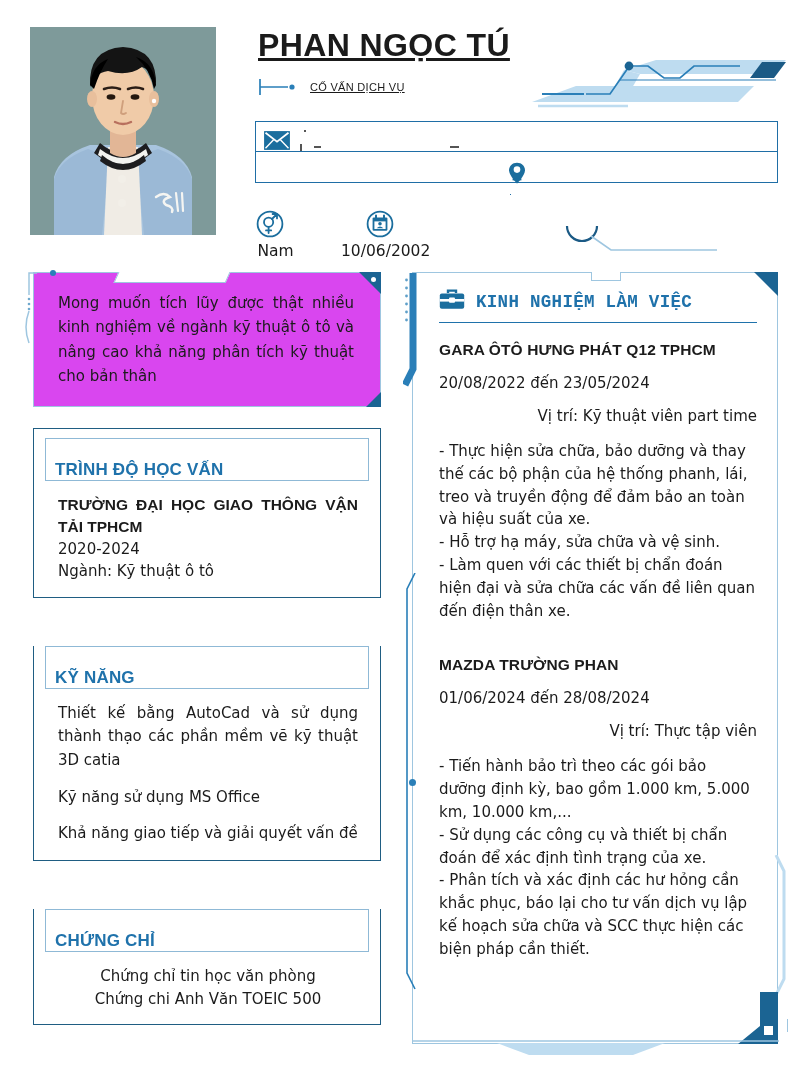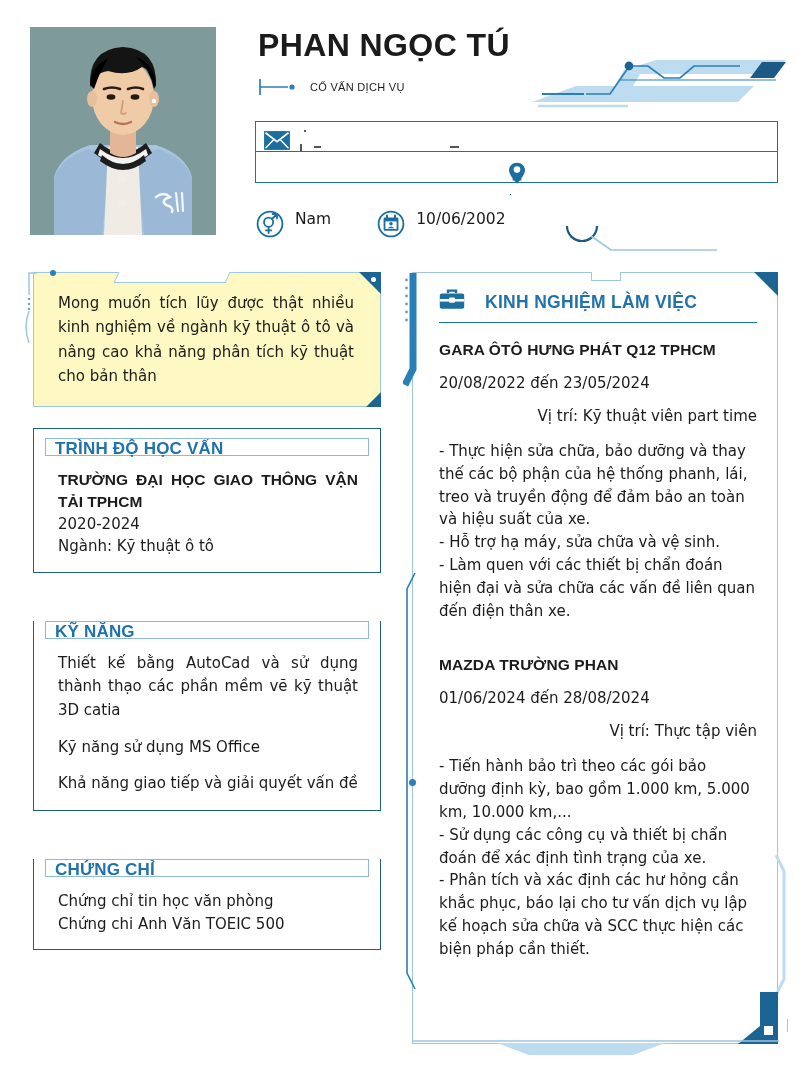--- a/index.html
+++ b/index.html
@@ -27,20 +27,21 @@
     width: 186px; height: 208px;
     overflow: hidden;
     background: #7e9a9a;
   }
   .photo-canvas { width: 100%; height: 100%; display: block; }
 
   .name-block {
     position: absolute;
     left: 258px; top: 28px;
     width: 520px;
+    text-decoration: underline;
   }
   .name {
     font-size: 32px;
     font-weight: 700;
     letter-spacing: 0.4px;
     color: #1b1b1b;
     line-height: 1.08;
     margin: 0;
     font-family: "Liberation Sans", "DejaVu Sans", sans-serif;
   }
@@ -113,21 +114,21 @@
   .redact-marks i:nth-child(2){ left: 2px;  top: 15px; width: 2px; height: 7px; }
   .redact-marks i:nth-child(3){ left: 16px; top: 17px; width: 7px; height: 2px; }
   .redact-marks i:nth-child(4){ left: 152px;top: 17px; width: 9px; height: 2px; }
 
   .meta-row {
     position: absolute;
     left: 256px; top: 210px;
     display: flex;
     align-items: center;
   }
-  .meta-item { display: flex; align-items: flex-start; margin-right: 46px; }
+  .meta-item { display: flex; align-items: center; margin-right: 46px; flex-direction: column; }
   .meta-item .ic-circle { margin-right: 11px; }
   .meta-text { font-size: 15.5px; color: #1b1b1b; }
 
   .bottom-deco {
     position: absolute;
     left: 545px; top: 222px;
     width: 240px; height: 40px;
     pointer-events: none;
   }
 
@@ -139,21 +140,21 @@
     display: flex;
   }
   .col-left  { width: 400px; padding: 0 0 0 33px; }
   .col-right { width: 400px; padding: 0 22px 0 12px; }
 
   
   .summary-card {
     position: relative;
     width: 348px;
     border: 1.3px solid #9ec6e0;
-    background: #fef9c3;
+    background: #d946ef;
     padding: 18px 26px 18px 24px;
     min-height: 124px;
   }
   .summary-text {
     font-size: 15px;
     line-height: 1.62;
     text-align: justify;
     color: #1b1b1b;
   }
   .sum-corner-tr {
@@ -201,23 +202,23 @@
     border: 1.3px solid #1f5d82;
     border-top: 0;
     background: #fff;
     padding: 0 0 14px 0;
     margin-top: 48px;
   }
   .section.first { border-top: 1.3px solid #1f5d82; margin-top: 21px; }
   .sec-head {
     margin: 9px 11px 0 11px;
     border: 1.2px solid #8fb9d6;
-    height: 18px;
+    height: 43px;
     display: flex;
-    align-items: flex-start;
+    align-items: flex-end;
     padding-left: 9px;
   }
   .sec-head-title {
     font-size: 17px;
     font-weight: 700;
     color: #1f72ab;
     letter-spacing: .2px;
     font-family: "Liberation Sans", "DejaVu Sans", sans-serif;
   }
   .sec-body { padding: 13px 22px 0 24px; }
@@ -233,21 +234,21 @@
   .edu-line { font-size: 15px; line-height: 1.48; color: #1b1b1b; }
 
   .skill-item {
     font-size: 15px;
     line-height: 1.58;
     text-align: justify;
     color: #1b1b1b;
     margin-bottom: 13px;
   }
   .skill-item:last-child { margin-bottom: 0; }
-  .cert-line { font-size: 15px; line-height: 1.5; color: #1b1b1b; }
+  .cert-line { font-size: 15px; line-height: 1.5; color: #1b1b1b; text-align: center; }
 
   
   .exp-card {
     position: relative;
     width: 366px;
     border: 1.3px solid #9ec6e0;
     background: #fff;
     padding: 14px 20px 26px 26px;
     min-height: 772px;
   }
@@ -256,22 +257,22 @@
     align-items: center;
     margin: 2px 0 0 0;
     padding-bottom: 7px;
     border-bottom: 1.8px solid #1f72ab;
   }
   .exp-head-title {
     font-size: 17.5px;
     font-weight: 700;
     color: #1f72ab;
     letter-spacing: .3px;
-    margin-left: 20px;
-    font-family: Liberation Sans, sans-serif;
+    margin-left: 11px;
+    font-family: Liberation Mono, monospace;
   }
   .job { margin-top: 18px; }
   .job + .job { margin-top: 34px; }
   .job-title {
     font-size: 15.5px;
     font-weight: 700;
     color: #1b1b1b;
     letter-spacing: .1px;
     font-family: "Liberation Sans", "DejaVu Sans", sans-serif;
   }

